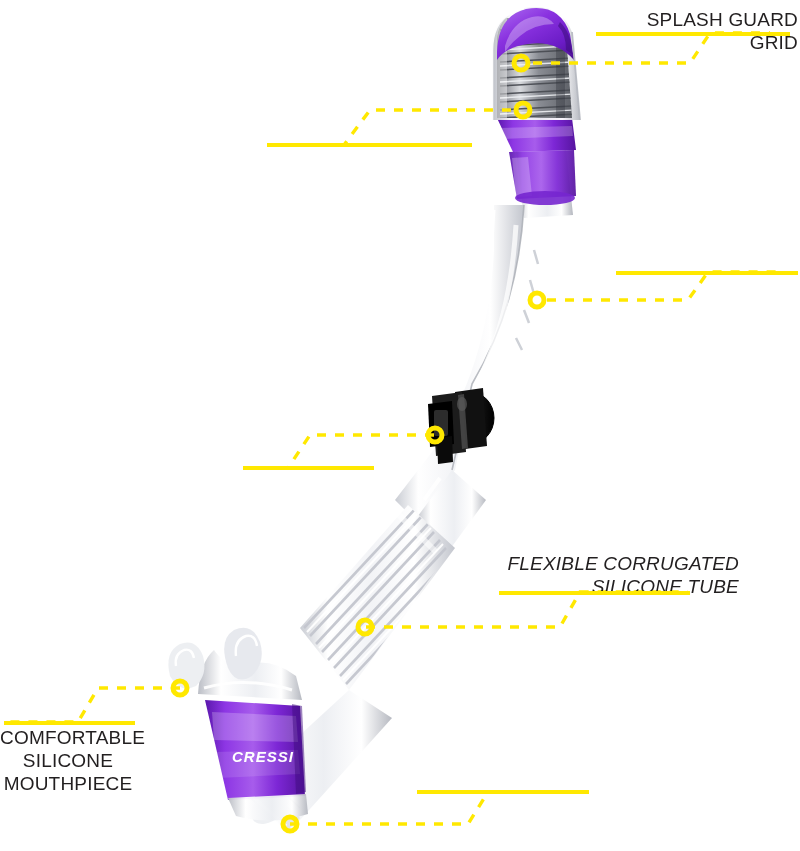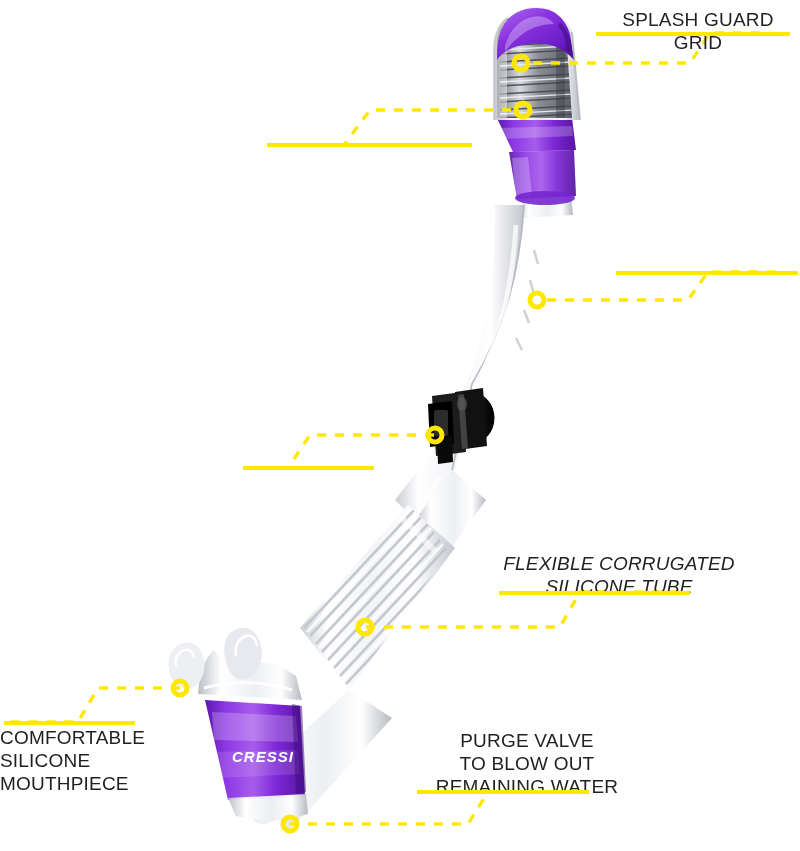--- a/index.html
+++ b/index.html
@@ -23,22 +23,22 @@
   .callout {
     position: absolute;
     color: #221f20;
     font-family: "Liberation Sans", sans-serif;
     font-size: 19px;
     line-height: 23px;
     letter-spacing: 0.2px;
     white-space: pre-line;
     font-weight: 400;
   }
-  .callout.align-left   { text-align: center; }
-  .callout.align-right  { text-align: left; }
+  .callout.align-left   { text-align: right; }
+  .callout.align-right  { text-align: center; }
 
   .rule {
     position: absolute;
     background: #ffe800;
     height: 4px;
     border-radius: 0;
   }
 
   
   #connectors {
@@ -277,18 +277,15 @@
 
   <div class="callout align-left" style="left:499px; top:552px; width:240px;font-style:italic;">FLEXIBLE CORRUGATED
 SILICONE TUBE</div>
   <div class="rule" style="left:499px; top:591px; width:191px;"></div>
 
   <div class="rule" style="left:4px; top:721px; width:131px;"></div>
   <div class="callout align-right" style="left:0px; top:726px; width:136px;">COMFORTABLE
 SILICONE
 MOUTHPIECE</div>
 
-  <div class="callout align-left" style="left:417px; top:729px; width:220px;">PURGE VALVE
-TO BLOW OUT
-REMAINING WATER</div>
   <div class="rule" style="left:417px; top:790px; width:172px;"></div>
 
 </div>
 
 </body></html>

